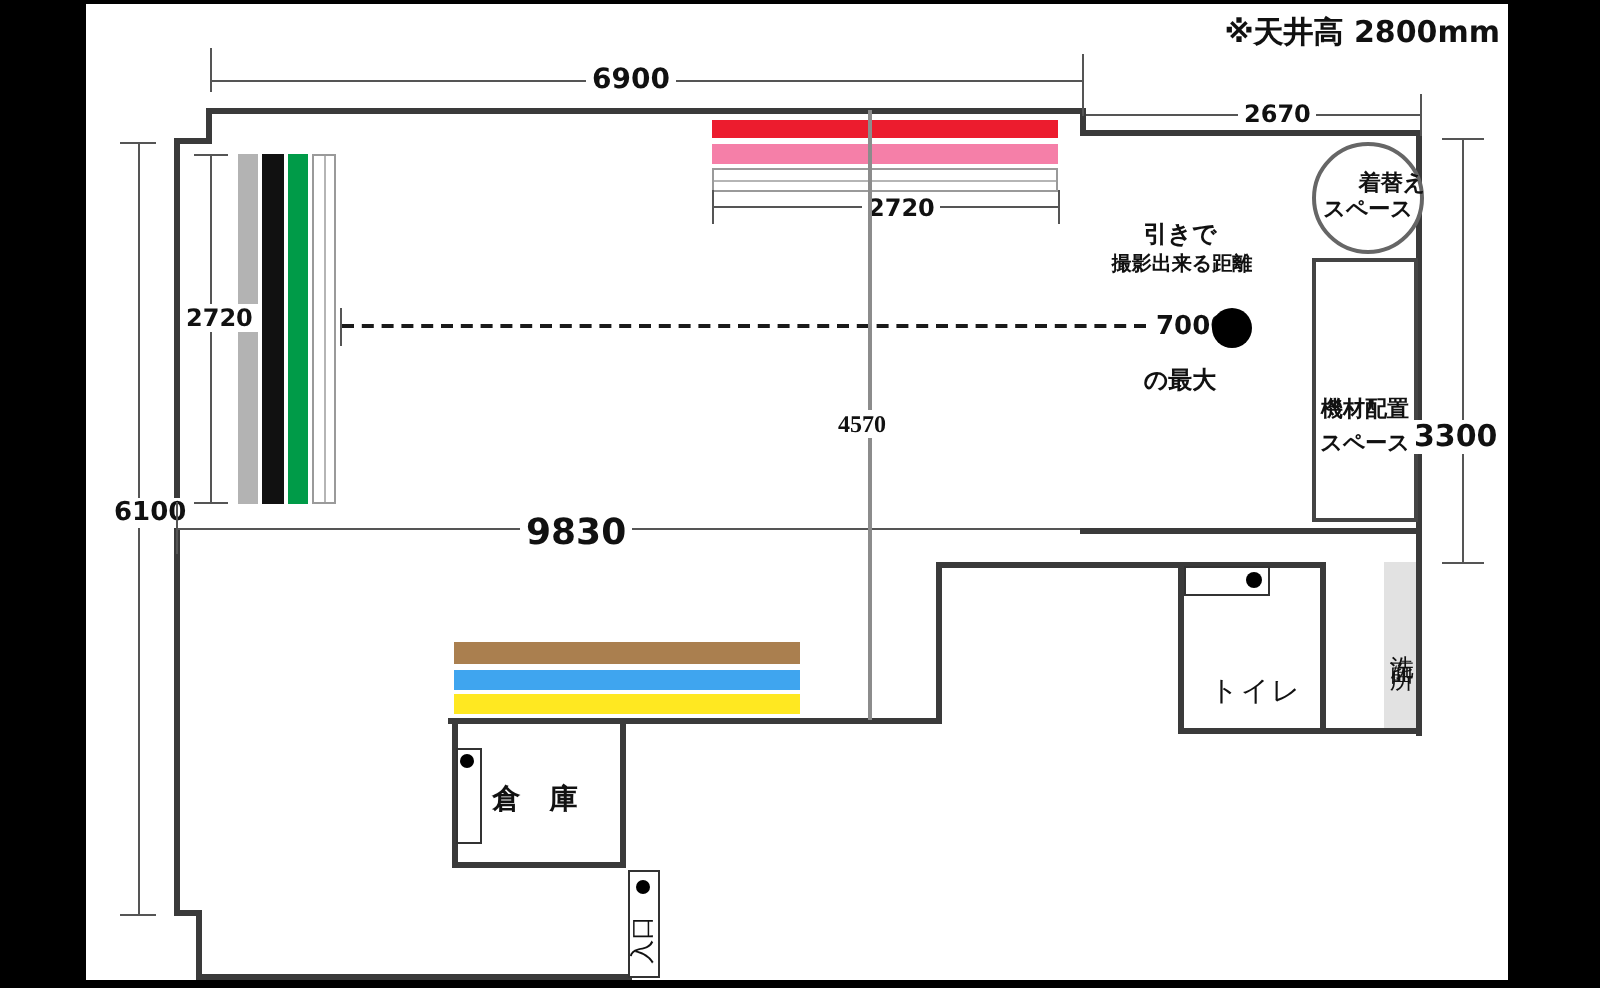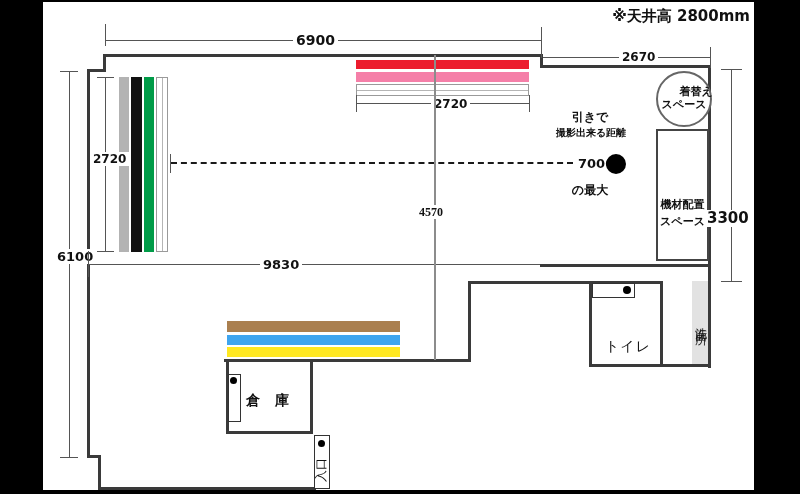--- a/index.html
+++ b/index.html
@@ -109,21 +109,21 @@
   <div class="dim" style="left:97px;top:251px;width:17px;height:1px;"></div>
   <div class="dimlab" style="left:90px;top:152px;font-size:12px;">2720</div>
 
   <div class="dim" style="left:69px;top:71px;width:1px;height:386px;"></div>
   <div class="dim" style="left:60px;top:71px;width:18px;height:1px;"></div>
   <div class="dim" style="left:60px;top:457px;width:18px;height:1px;"></div>
   <div class="dimlab" style="left:54px;top:249px;font-size:13px;">6100</div>
 
   <div class="dim" style="left:89px;top:264px;width:451px;height:1px;"></div>
   <div class="dim" style="left:88px;top:251px;width:1px;height:26px;"></div>
-  <div class="dimlab" style="left:260px;top:257px;font-size:13px;text-align:right;">9830</div>
+  <div class="dimlab" style="left:260px;top:257px;font-size:18px;text-align:right;">9830</div>
 
   <div class="abs" style="left:434px;top:55px;width:2px;height:305px;background:#8c8c8c;z-index:3;"></div>
   <div class="dimlab" style="left:416px;top:205px;font-size:12px;z-index:4;font-family:Liberation Serif, serif;">4570</div>
 
   <div class="dim" style="left:731px;top:69px;width:1px;height:212px;"></div>
   <div class="dim" style="left:721px;top:69px;width:21px;height:1px;"></div>
   <div class="dim" style="left:721px;top:281px;width:21px;height:1px;"></div>
   <div class="dimlab" style="left:704px;top:170px;font-size:15px;margin-top:40px;">3300</div>
 
   <div class="dim" style="left:170px;top:154px;width:1px;height:19px;"></div>

